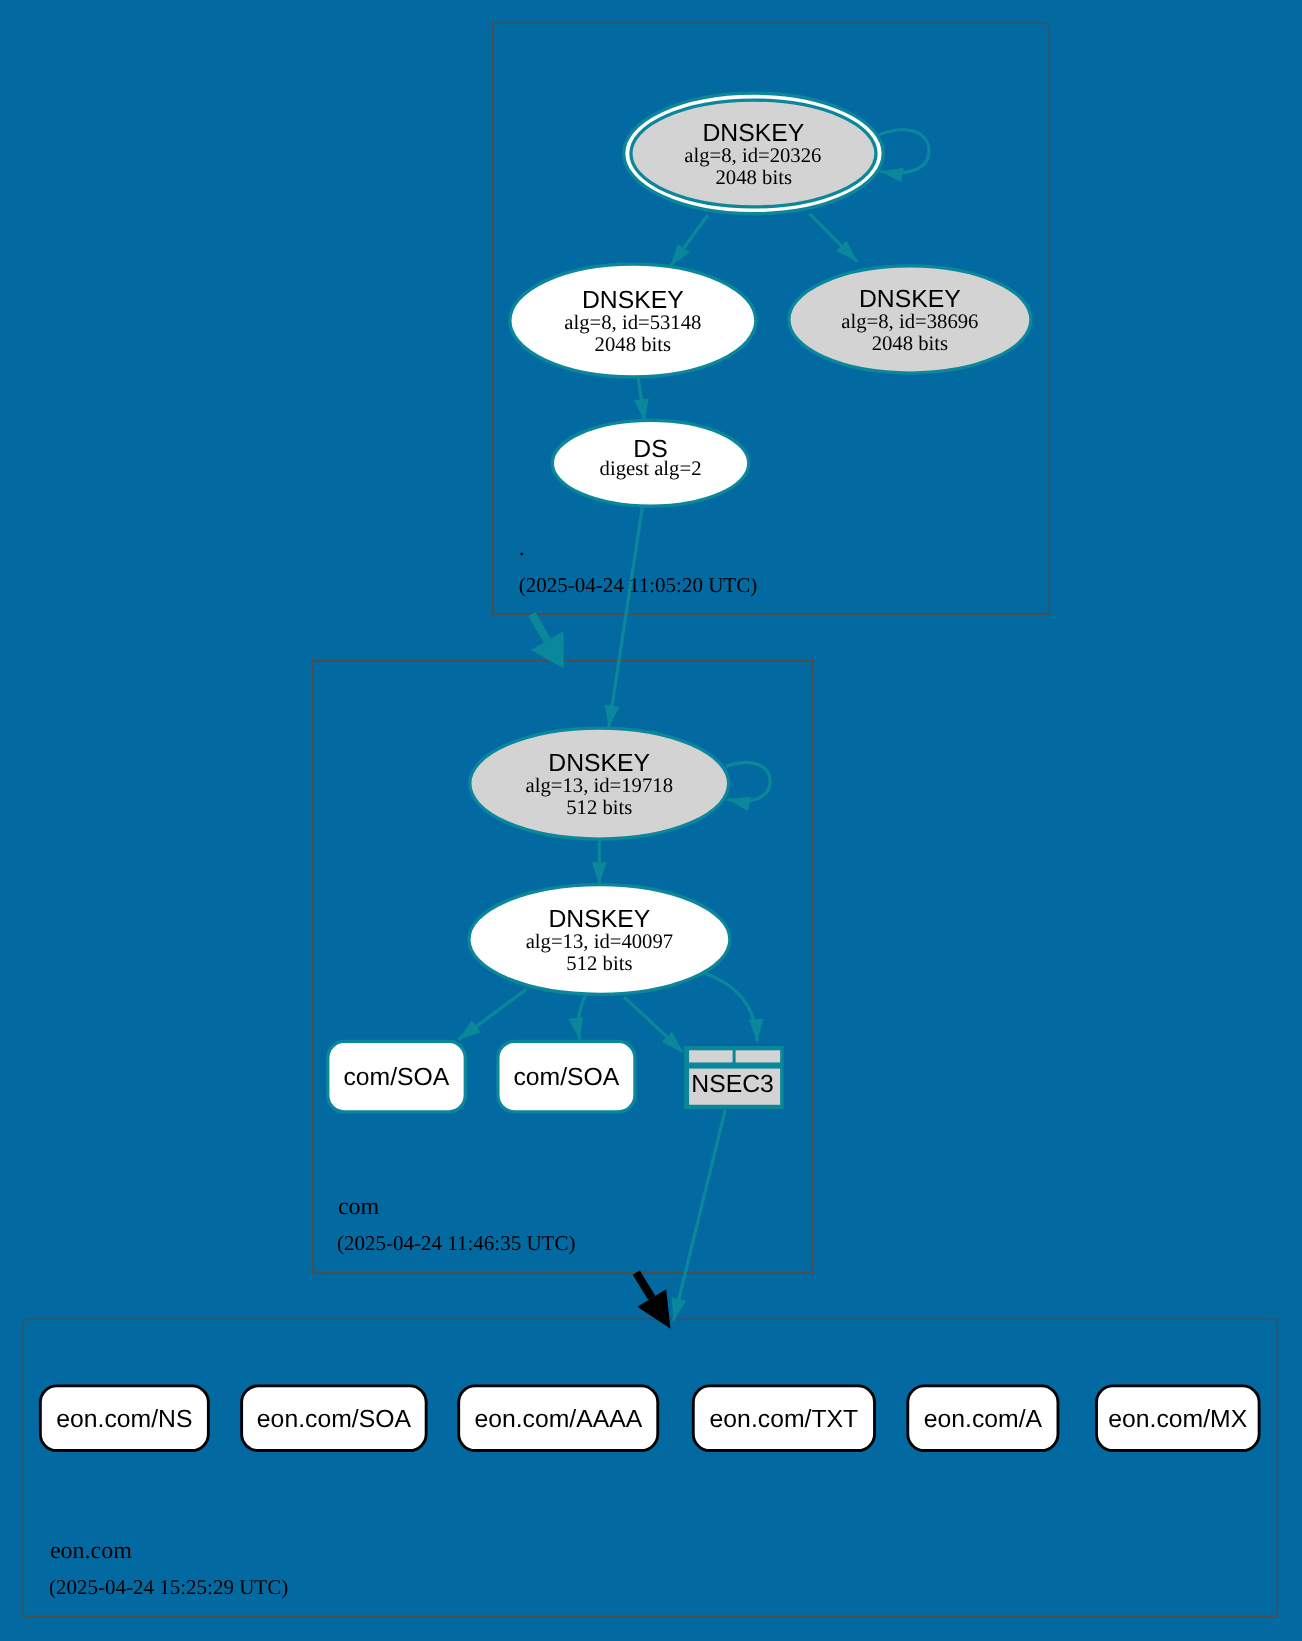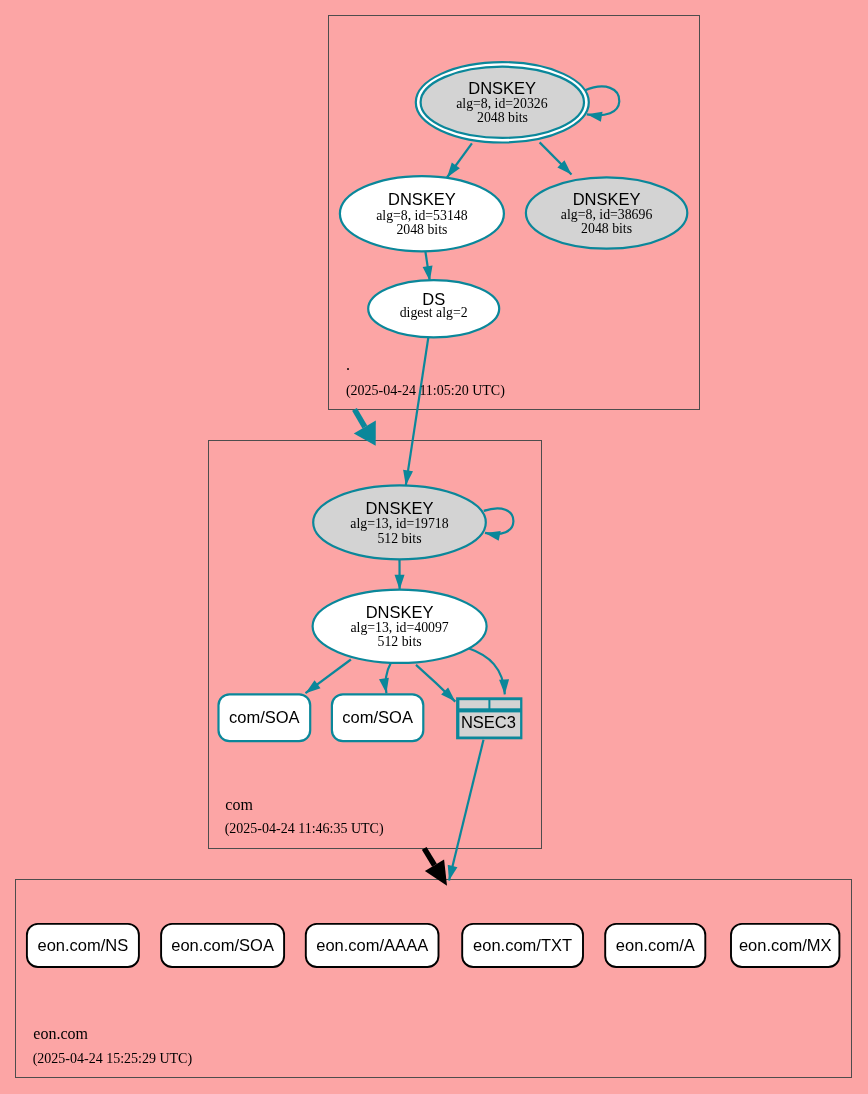--- a/index.html
+++ b/index.html
@@ -1,16 +1,16 @@
 <!DOCTYPE html>
 <html><head>
 <meta charset="utf-8">
 <style>
   html,body{margin:0;padding:0;background:#ffffff;}
-  #canvas{position:relative;width:868px;height:1094px;background:#fca5a5;overflow:hidden;text-align:center;}
+  #canvas{position:relative;width:868px;height:1094px;background:#0369a1;overflow:hidden;text-align:center;}
   svg{position:absolute;left:0;top:0;}
   text{fill:#000;}
   .name{font-family:"Liberation Sans",sans-serif;font-size:16.5px;}
   .det{font-family:"Liberation Serif",serif;font-size:13.8px;}
   .zone{font-family:"Liberation Serif",serif;font-size:16px;}
   .ts{font-family:"Liberation Serif",serif;font-size:14px;}
 </style>
 </head>
 <body>
 <div id="canvas">

